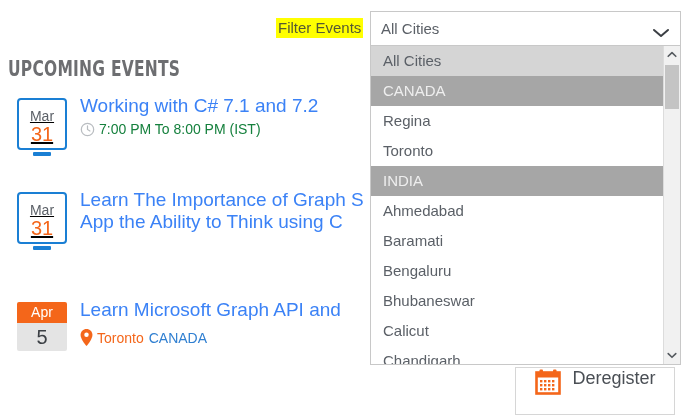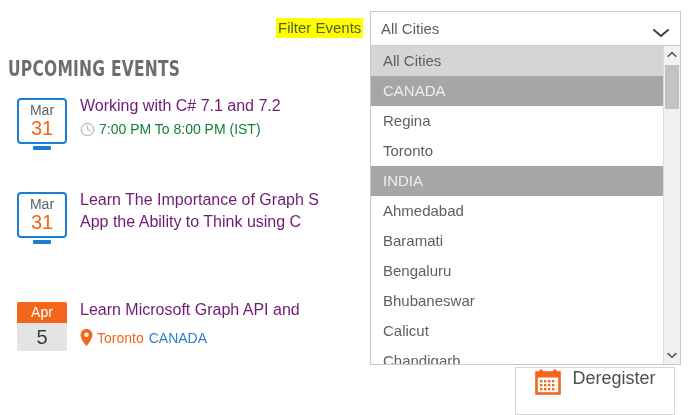--- a/index.html
+++ b/index.html
@@ -52,21 +52,22 @@
   .badge-screen {
     position: relative;
     width: 50px; margin-left: 17px; margin-top: 6px;
     flex: 0 0 auto;
   }
   .badge-screen .scr {
     border: 2px solid #1a7fd4;
     border-radius: 4px;
     background: #ffffff;
     text-align: center;
-    padding: 2px 0 3px;
+    padding: 8px 0 3px;
+    text-decoration: underline;
   }
   .badge-screen .mon {
     font-size: 14px; color: #5b6067; line-height: 16px;
   }
   .badge-screen .day {
     font-size: 20px; color: #f4661a; line-height: 21px;
   }
   .badge-screen .stand {
     width: 18px; height: 4px; background: #1a7fd4;
     margin: 2px auto 0; border-radius: 1px;
@@ -82,21 +83,21 @@
     background: #f4661a; color: #ffffff;
     font-size: 14px; line-height: 21px; text-align: center;
   }
   .badge-cal .day {
     background: #e4e4e4; color: #3b3f44;
     font-size: 20px; line-height: 28px; text-align: center;
   }
 
   .event-body { margin-left: 13px; padding-top: 3px; min-width: 0; }
   .event-title {
-    font-size: 16px; color: #701a75; line-height: 22px;
+    font-size: 19px; color: #3b82f6; line-height: 22px;
     white-space: nowrap;
   }
   .event-title .l2 { display: block; }
   .event-meta {
     display: flex; align-items: center;
     margin-top: 4px;
     font-size: 14px; color: #15803d;
     white-space: nowrap;
   }
   .event-meta .ic { margin-right: 4px; display: inline-flex; }

